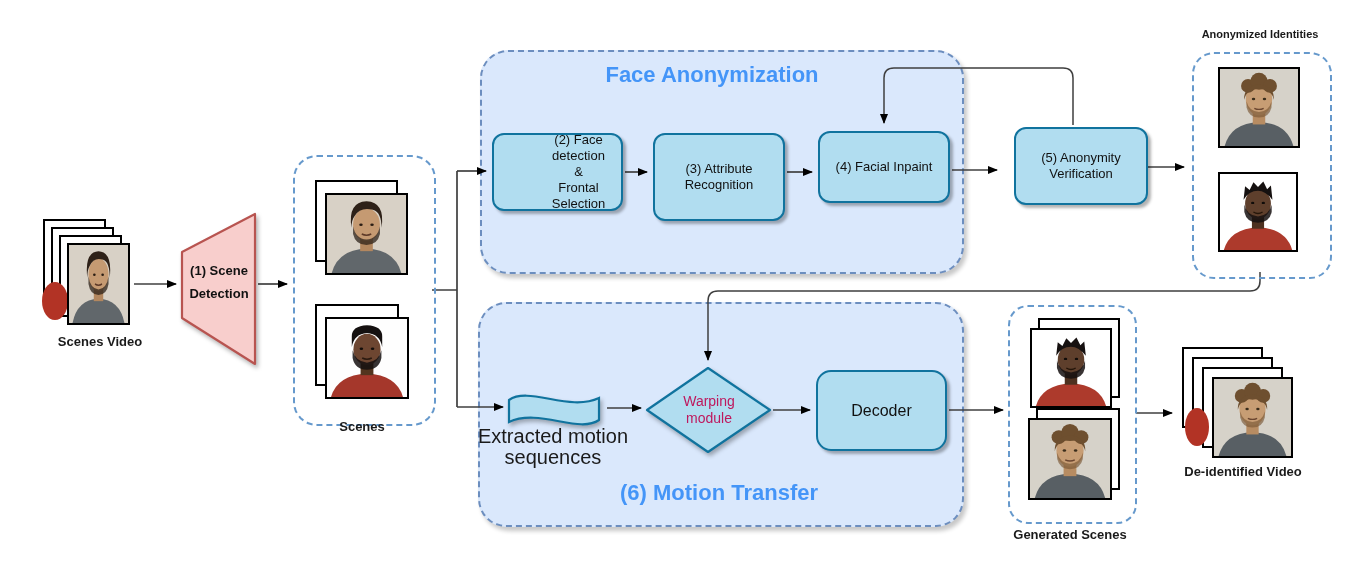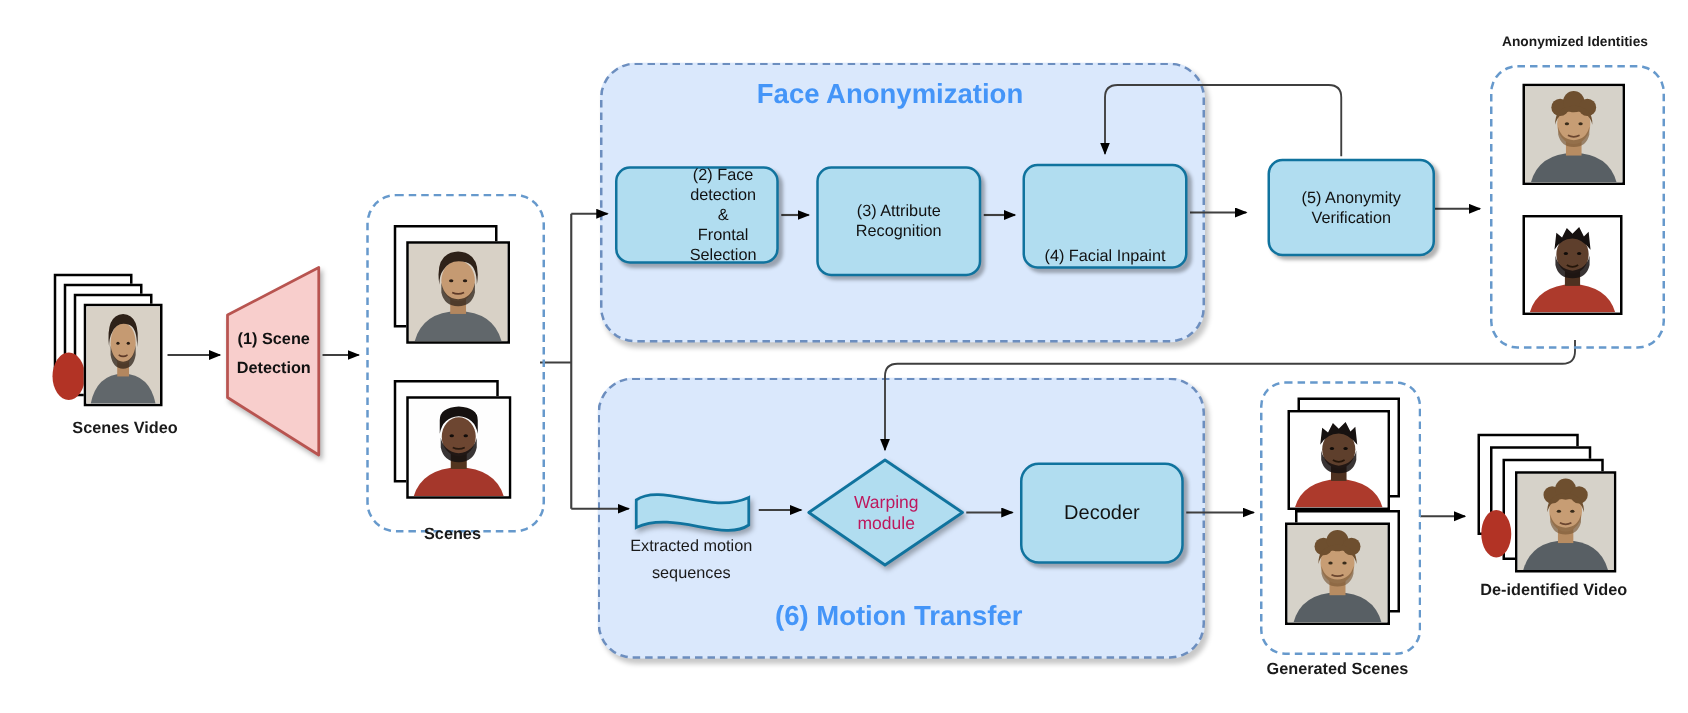--- a/index.html
+++ b/index.html
@@ -37,21 +37,21 @@
   }
   .photo svg{display:block;width:100%;height:100%;}
   .red-blob{
     position:absolute;background:#b23325;border-radius:50%;
   }
   .lbl{
     position:absolute;font-weight:bold;font-size:13px;text-align:center;white-space:nowrap;
     transform:translateX(-50%);color:#1a1a1a;
   }
   .free-lbl{
-    position:absolute;font-size:13px;text-align:center;white-space:nowrap;
+    position:absolute;font-size:20px;text-align:center;white-space:nowrap;
     transform:translateX(-50%);color:#1a1a1a;
   }
   
   .shape-label{
     position:absolute;text-align:center;transform:translate(-50%,-50%);
     font-size:14px;line-height:17px;color:#be185d;white-space:nowrap;
   }
   .funnel-label{
     position:absolute;text-align:center;transform:translate(-50%,-50%);
     font-weight:bold;font-size:13px;line-height:23px;color:#111;white-space:nowrap;
@@ -193,21 +193,21 @@
 
   <div class="node" style="left:492px;top:133px;width:131px;height:78px;padding-left:42px;">
     <div>(2) Face detection</div>
     <div>&amp;</div>
     <div>Frontal Selection</div>
   </div>
   <div class="node" style="left:653px;top:133px;width:132px;height:88px;">
     <div>(3) Attribute</div>
     <div>Recognition</div>
   </div>
-  <div class="node" style="left:818px;top:131px;width:132px;height:84px;justify-content:flex-end;">
+  <div class="node" style="left:818px;top:131px;width:132px;height:72px;">
     <div>(4) Facial Inpaint</div>
   </div>
   <div class="node" style="left:1014px;top:127px;width:134px;height:78px;">
     <div>(5) Anonymity</div>
     <div>Verification</div>
   </div>
 
   <div class="lbl" style="left:1260px;top:28px;font-size:11px;">Anonymized Identities</div>
   <div class="photo-group" style="left:1192px;top:52px;width:136px;height:223px;border-radius:22px;"></div>
   <div class="photo" style="left:1218px;top:67px;width:82px;height:81px;">

